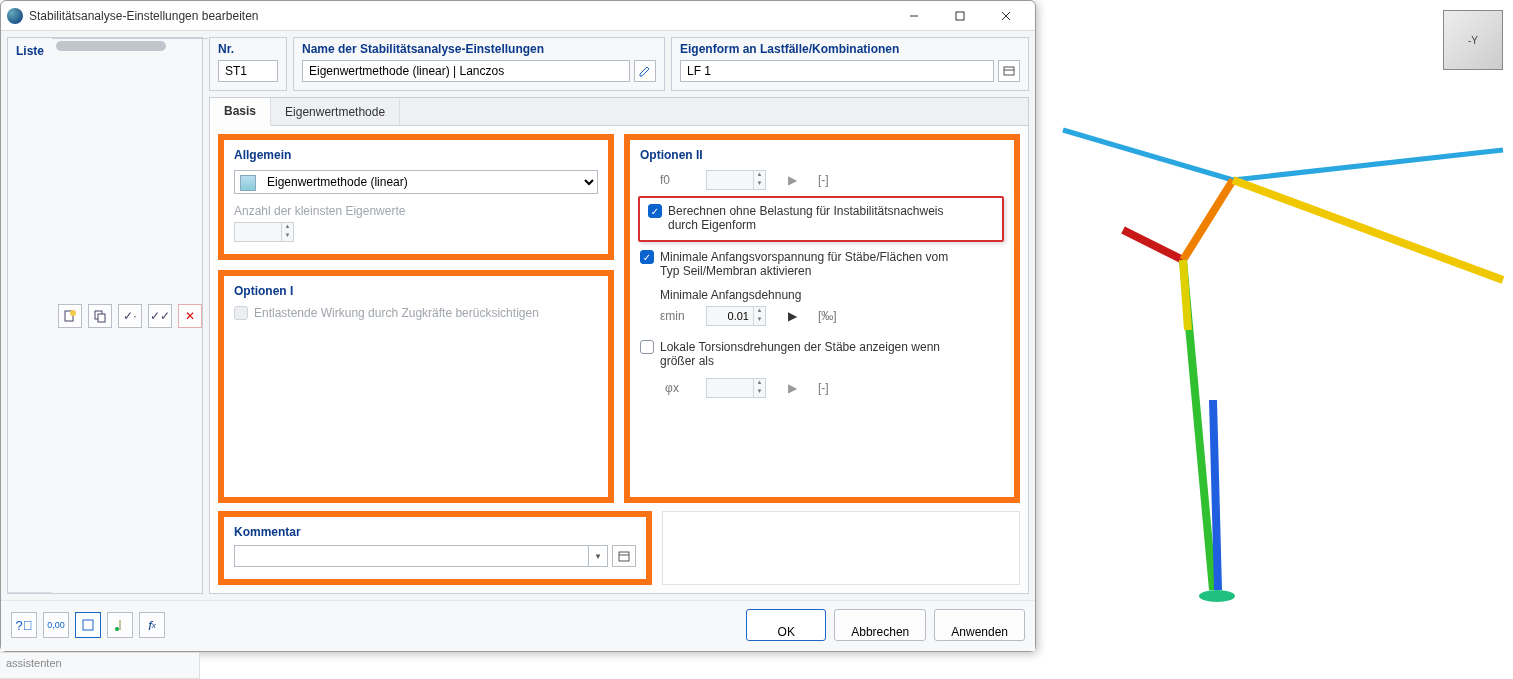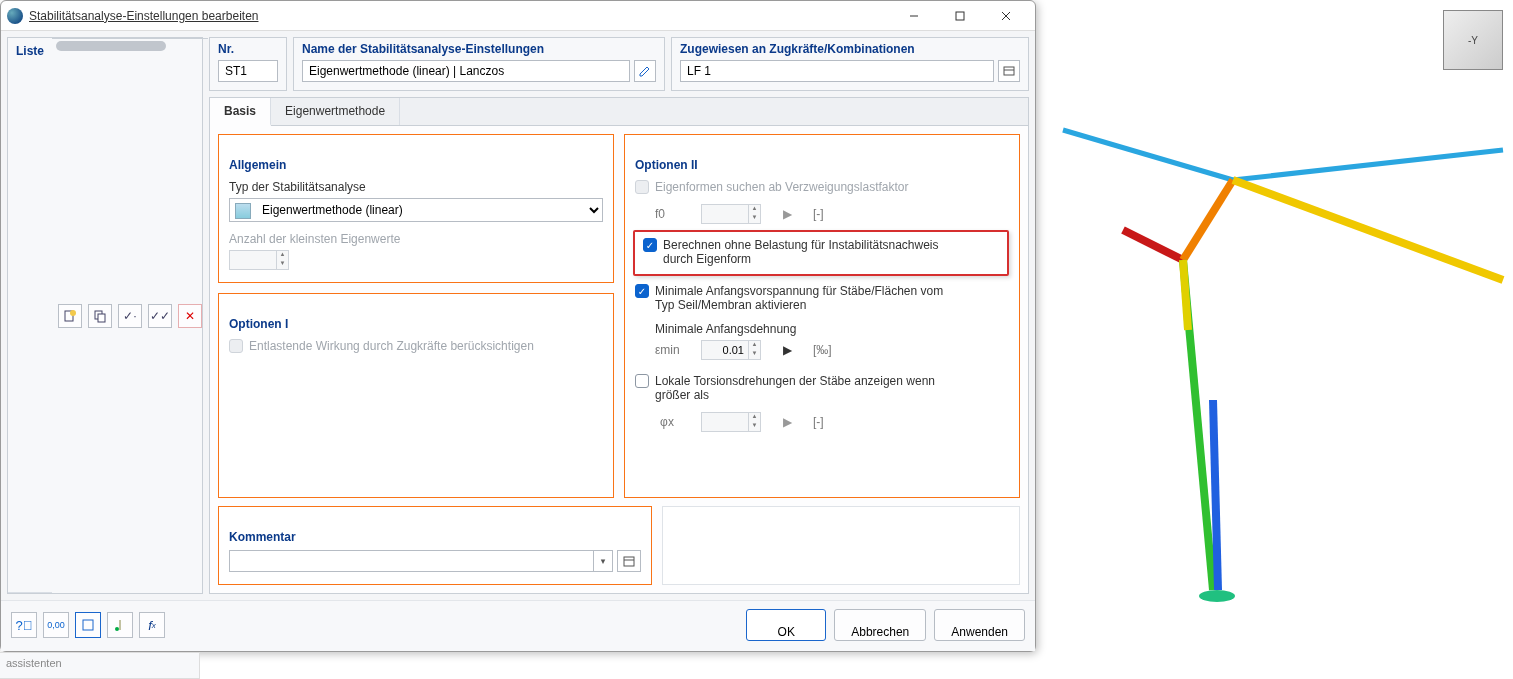--- a/index.html
+++ b/index.html
@@ -9,21 +9,21 @@
   .viewport { position: absolute; right: 0; top: 0; width: 480px; height: 620px; }
   .axis-cube { position:absolute; top:10px; right:10px; width:60px; height:60px; border:1px solid #888; background:linear-gradient(135deg,#eee,#ccc); font-size:10px; display:flex; align-items:center; justify-content:center; color:#444;}
   .dialog {
     position: absolute; left: 0; top: 0; width: 1036px; height: 652px;
     background: #fff; border: 1px solid #9a9a9a; border-radius: 6px;
     box-shadow: 2px 2px 8px rgba(0,0,0,.25);
     display: flex; flex-direction: column;
   }
   .titlebar { height: 30px; display:flex; align-items:center; padding: 0 6px; border-bottom: 1px solid #ddd;}
   .titlebar .app-icon { width:16px; height:16px; border-radius:50%; background: radial-gradient(circle at 30% 30%, #6ab, #037); margin-right:6px;}
-  .titlebar .title { font-size:12px; color:#333; flex:1;text-decoration:underline;}
+  .titlebar .title { font-size:12px; color:#333; flex:1;}
   .win-btns { display:flex; gap:0; }
   .win-btn { width:46px; height:30px; display:flex; align-items:center; justify-content:center; font-size:12px; color:#333;}
 
   .body { flex:1; display:flex; padding:6px; gap:6px; background:#f4f5f7; }
 
   
   .list-panel { width:196px; display:flex; flex-direction:row; border:1px solid #c9cfd6; background:#f7f8fa;}
   .list-panel .hdr { font-size:12px; font-weight:600; color:#0b3a8a; padding:6px 8px; border-bottom:1px solid #d9dee5;}
   .list-body { flex:1; overflow:auto; background:#fff;}
   .list-row { display:flex; align-items:center; gap:4px; padding:4px 6px; font-size:12px; background:#d6e6f5; border:1px solid #a7c7e7; white-space:nowrap; overflow:hidden;}
@@ -42,26 +42,26 @@
   .nr { width:78px;}
   .namecol { flex:1;}
   .asscol { width:358px;}
   .editrow{ display:flex; gap:4px;}
   input.txt { height:22px; border:1px solid #b6bcc4; background:#fff; font-size:12px; padding:0 6px; width:100%;}
   .iconbtn{ width:24px; height:22px; border:1px solid #b6bcc4; background:#fff; display:flex; align-items:center; justify-content:center; font-size:11px; color:#246;}
   .pencil{ color:#1a66cc;}
 
   
   .tabset { flex:1; border:1px solid #c9cfd6; background:#fdfdfe; display:flex; flex-direction:column;}
-  .tabs { display:flex; border-bottom:1px solid #c9cfd6; background:#eef0f3;}
+  .tabs { display:flex; border-bottom:1px solid #c9cfd6; background:#eef0f3;align-items:flex-end;}
   .tab { padding:6px 14px; font-size:12px; color:#333; border-right:1px solid #d9dee5;}
   .tab.active{ background:#fdfdfe; border-bottom:2px solid #fdfdfe; margin-bottom:-1px; font-weight:600;}
   .tab-content{ flex:1; display:flex; gap:10px; padding:8px;}
   .col { flex:1; display:flex; flex-direction:column; gap:10px;}
-  .groupbox { border:1px solid #f97316; background:#fff; padding:23px 10px 12px;}
+  .groupbox { border:6px solid #f97316; background:#fff; padding:8px 10px 12px;}
   .groupbox .gtitle { font-size:12px; font-weight:600; color:#0b3a8a; margin-bottom:8px;}
   .fld-label{ font-size:12px; color:#333; }
   .fld-label.disabled, .disabled{ color:#a0a6ad;}
   select.sel{ width:100%; height:24px; border:1px solid #b6bcc4; background:#fff; font-size:12px; padding:0 4px;}
   .spin{ display:inline-flex; align-items:center; height:20px; border:1px solid #cfd4da; background:#f6f7f8;}
   .spin input{ width:46px; border:none; background:transparent; text-align:right; font-size:11px; padding:0 4px; height:18px;}
   .spin .arrows{ width:12px; display:flex; flex-direction:column; font-size:6px; line-height:1; color:#777; border-left:1px solid #cfd4da;}
   .spin .arrows span{ text-align:center; height:9px;}
   .chk{ width:14px; height:14px; border:1px solid #8d97a3; border-radius:3px; display:inline-flex; align-items:center; justify-content:center; font-size:10px; color:#fff; background:#fff; vertical-align:middle; margin-right:6px; flex:none;}
   .chk.checked{ background:#0b63ce; border-color:#0b63ce;}
@@ -183,21 +183,21 @@
             <div class="editrow">
               <input class="txt" value="Eigenwertmethode (linear) | Lanczos" style="">
               <div class="iconbtn pencil">
                 <svg width="12" height="12">
                     <path d="M1 11 L3 11 L10 4 L8 2 L1 9 Z" fill="none" stroke="#1a66cc"></path>
                   </svg>
               </div>
             </div>
           </div>
           <div class="block asscol">
-            <div class="lbl">Zugewiesen an Zugkräfte/Kombinationen</div>
+            <div class="lbl">Eigenform an Lastfälle/Kombinationen</div>
             <div class="editrow">
               <input class="txt" value="LF 1" style="">
               <div class="iconbtn">
                 <svg width="12" height="10">
                     <rect x="1" y="1" width="10" height="8" fill="none" stroke="#555"></rect>
                     <line x1="1" y1="4" x2="11" y2="4" stroke="#555"></line>
                   </svg>
               </div>
             </div>
           </div>
@@ -206,21 +206,20 @@
         <div class="tabset">
           <div class="tabs">
             <div class="tab active">Basis</div>
             <div class="tab">Eigenwertmethode</div>
           </div>
           <div class="tab-content">
 
             <div class="col">
               <div class="groupbox">
                 <div class="gtitle">Allgemein</div>
-                <div class="fld-label">Typ der Stabilitätsanalyse</div>
                 <div class="sel-wrapper" style="margin:4px 0 10px;">
                   <select class="sel">
                     <option>Eigenwertmethode (linear)</option>
                   </select>
                 </div>
                 <div class="fld-label disabled">Anzahl der kleinsten Eigenwerte</div>
                 <div style="margin-top:4px;">
                   <span class="spin">
                     <input disabled="" value="" style="">
                     <span class="arrows">
@@ -237,24 +236,20 @@
                   <span class="chk disabled"></span>
                   <span class="fld-label disabled">Entlastende Wirkung durch Zugkräfte berücksichtigen</span>
                 </div>
               </div>
             </div>
 
             <div class="col">
               <div class="groupbox" style="flex:1;">
                 <div class="gtitle">Optionen II</div>
 
-                <div class="opt-row">
-                  <span class="chk disabled"></span>
-                  <span class="fld-label disabled">Eigenformen suchen ab Verzweigungslastfaktor</span>
-                </div>
                 <div class="inline-row">
                   <span style="width:24px;">f0</span>
                   <span class="spin">
                       <input disabled="" value="" style="">
                       <span class="arrows">
                         <span>▲</span>
                         <span>▼</span>
                       </span>
                     </span>
                   <span style="width:8px; color:#999;">▶</span>

